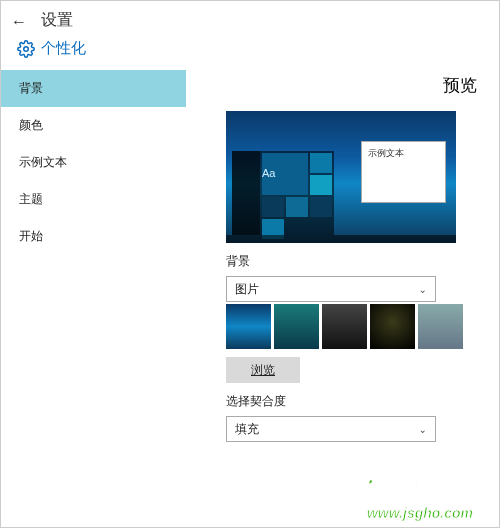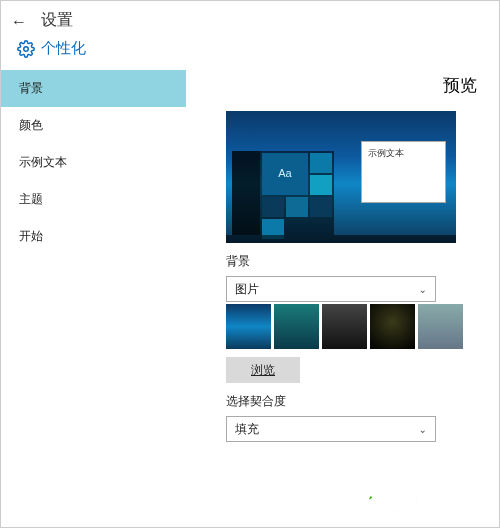--- a/index.html
+++ b/index.html
@@ -16,21 +16,21 @@
   .sidebar-item.active { background: #8fd4e0; }
   .content { flex: 1; padding: 8px 22px 0 40px; overflow: hidden; }
   .section-label { font-size: 12px; color: #222; margin: 10px 0 6px 0; }
   .preview-title { font-size: 17px; margin-bottom: 14px; text-align: right; }
   .preview-box { width: 230px; height: 132px; position: relative; background: linear-gradient(180deg,#0a3a6a 0%,#0d5aa0 35%,#1086c5 55%,#0c3a5d 100%); overflow: hidden; }
   .taskbar { position:absolute; left:0; bottom:0; width:100%; height:8px; background: rgba(0,0,0,0.55); }
   .start-panel { position:absolute; left:6px; bottom:8px; width:102px; height:84px; display:flex; }
   .start-left { width:28px; background: rgba(0,0,0,0.78); }
   .start-tiles { flex:1; display:grid; grid-template-columns: repeat(3,1fr); grid-auto-rows: 20px; gap:2px; padding:2px; background: rgba(0,0,0,0.55); }
   .tile { background:#0a3a5a; }
-  .tile.aa { grid-column: span 2; grid-row: span 2; background:#0b5f8f; color:#d0eeff; font-size:11px; text-align:center; line-height:40px; }
+  .tile.aa { grid-column: span 2; grid-row: span 2; background:#0b5f8f; color:#d0eeff; font-size:11px; text-align:left; line-height:40px; }
   .tile.t3 { background:#0b7aa8; }
   .tile.t4 { background:#12a0c2; }
   .tile.t5 { background:#0a3a5a; }
   .tile.t6 { background:#0d6b96; }
   .tile.t7 { background:#0a3a5a; }
   .win-card { position:absolute; right:10px; top:30px; width:85px; height:62px; background:#fff; border:1px solid #aaa; padding:5px 6px; font-size:9px; color:#333;margin-left:24px; }
   .combo { width: 210px; height: 26px; border:1px solid #aaa; display:flex; align-items:center; justify-content:space-between; padding:9px 8px; font-size:12px; color:#222; background:#fff; cursor:pointer; }
   .chev { font-size:10px; color:#555; }
   .thumbs { display:flex; gap:3px; margin-top:2px; }
   .thumb { width:45px; height:45px; background:#1a3a5a; cursor:pointer; }
@@ -109,13 +109,14 @@
     <div class="section-label">选择契合度</div>
     <div class="combo">
       <span>填充</span>
       <span class="chev">⌄</span>
     </div>
   </div>
 </div>
 
 <div class="watermark">
   <div class="wm-big">技术员联盟</div>
+  <div class="wm-url">www.jsgho.com</div>
 </div>
 
 </body></html>

